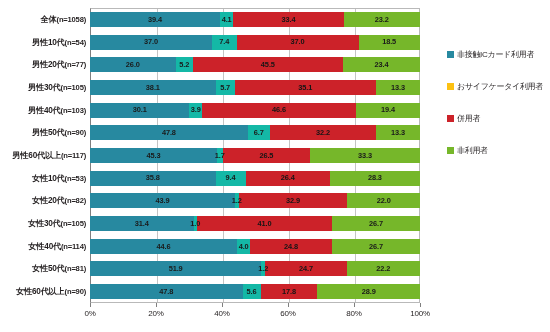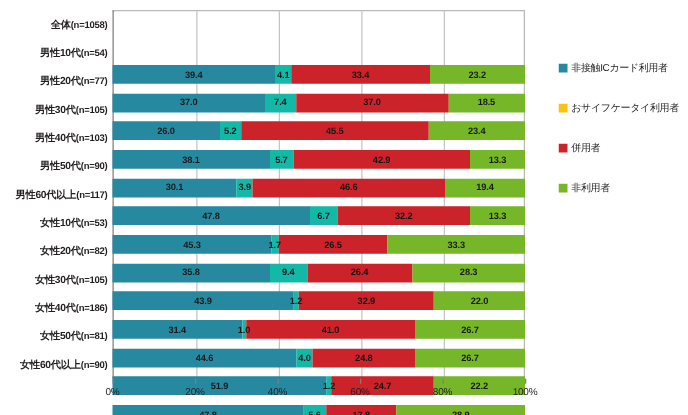--- a/index.html
+++ b/index.html
@@ -65,21 +65,20 @@
     display: flex;
     align-items: center;
     justify-content: center;
     font-size: 7.4px;
     font-weight: bold;
     color: #1a1a1a;
     overflow: visible;
     white-space: nowrap;
     line-height: 1;
     letter-spacing: -0.1px;
-    margin-top: 40px;
   }
   .seg.s0 { background: #2789a0; }
   .seg.s1 { background: #14b8a6; }
   .seg.s2 { background: #cc2229; }
   .seg.s3 { background: #76b72a; }
 
   .seg.s2 .val { color: #151515; }
 
   .val.tiny {
     font-size: 7.4px;
@@ -175,21 +174,21 @@
       <div class="cat-label" style="top: 3.84615px;"><span>全体</span><span class="nn">(n=1058)</span></div>
       <div class="cat-label" style="top: 26.5385px;"><span>男性10代</span><span class="nn">(n=54)</span></div>
       <div class="cat-label" style="top: 49.2308px;"><span>男性20代</span><span class="nn">(n=77)</span></div>
       <div class="cat-label" style="top: 71.9231px;"><span>男性30代</span><span class="nn">(n=105)</span></div>
       <div class="cat-label" style="top: 94.6154px;"><span>男性40代</span><span class="nn">(n=103)</span></div>
       <div class="cat-label" style="top: 117.308px;"><span>男性50代</span><span class="nn">(n=90)</span></div>
       <div class="cat-label" style="top: 140px;"><span>男性60代以上</span><span class="nn">(n=117)</span></div>
       <div class="cat-label" style="top: 162.692px;"><span>女性10代</span><span class="nn">(n=53)</span></div>
       <div class="cat-label" style="top: 185.385px;"><span>女性20代</span><span class="nn">(n=82)</span></div>
       <div class="cat-label" style="top: 208.077px;"><span>女性30代</span><span class="nn">(n=105)</span></div>
-      <div class="cat-label" style="top: 230.769px;"><span>女性40代</span><span class="nn">(n=186)</span></div>
+      <div class="cat-label" style="top: 230.769px;"><span>女性40代</span><span class="nn">(n=114)</span></div>
       <div class="cat-label" style="top: 253.462px;"><span>女性50代</span><span class="nn">(n=81)</span></div>
       <div class="cat-label" style="top: 276.154px;"><span>女性60代以上</span><span class="nn">(n=90)</span></div>
     </div>
 
   <div class="rows-layer" id="rows-layer">
       <div class="row" style="top: 3.84615px;">
         <div class="seg s0" style="width: 130.02px;">
           <span class="val">39.4</span>
         </div>
         <div class="seg s1" style="width: 13.53px;">
@@ -231,21 +230,21 @@
         </div>
       </div>
       <div class="row" style="top: 71.9231px;">
         <div class="seg s0" style="width: 125.73px;">
           <span class="val">38.1</span>
         </div>
         <div class="seg s1" style="width: 18.81px;">
           <span class="val">5.7</span>
         </div>
         <div class="seg s2" style="width: 141.57px;">
-          <span class="val">42.9</span>
+          <span class="val">35.1</span>
         </div>
         <div class="seg s3" style="width: 43.89px;">
           <span class="val">13.3</span>
         </div>
       </div>
       <div class="row" style="top: 94.6154px;">
         <div class="seg s0" style="width: 99.33px;">
           <span class="val">30.1</span>
         </div>
         <div class="seg s1" style="width: 12.87px;">

